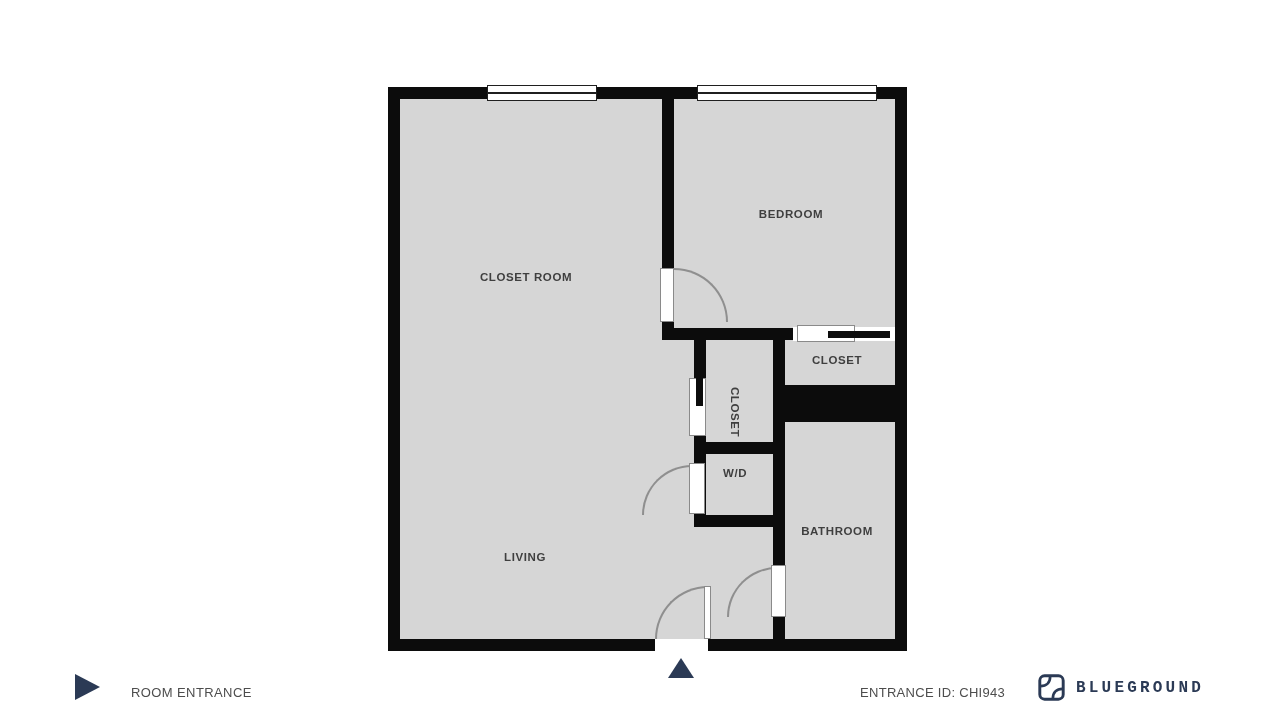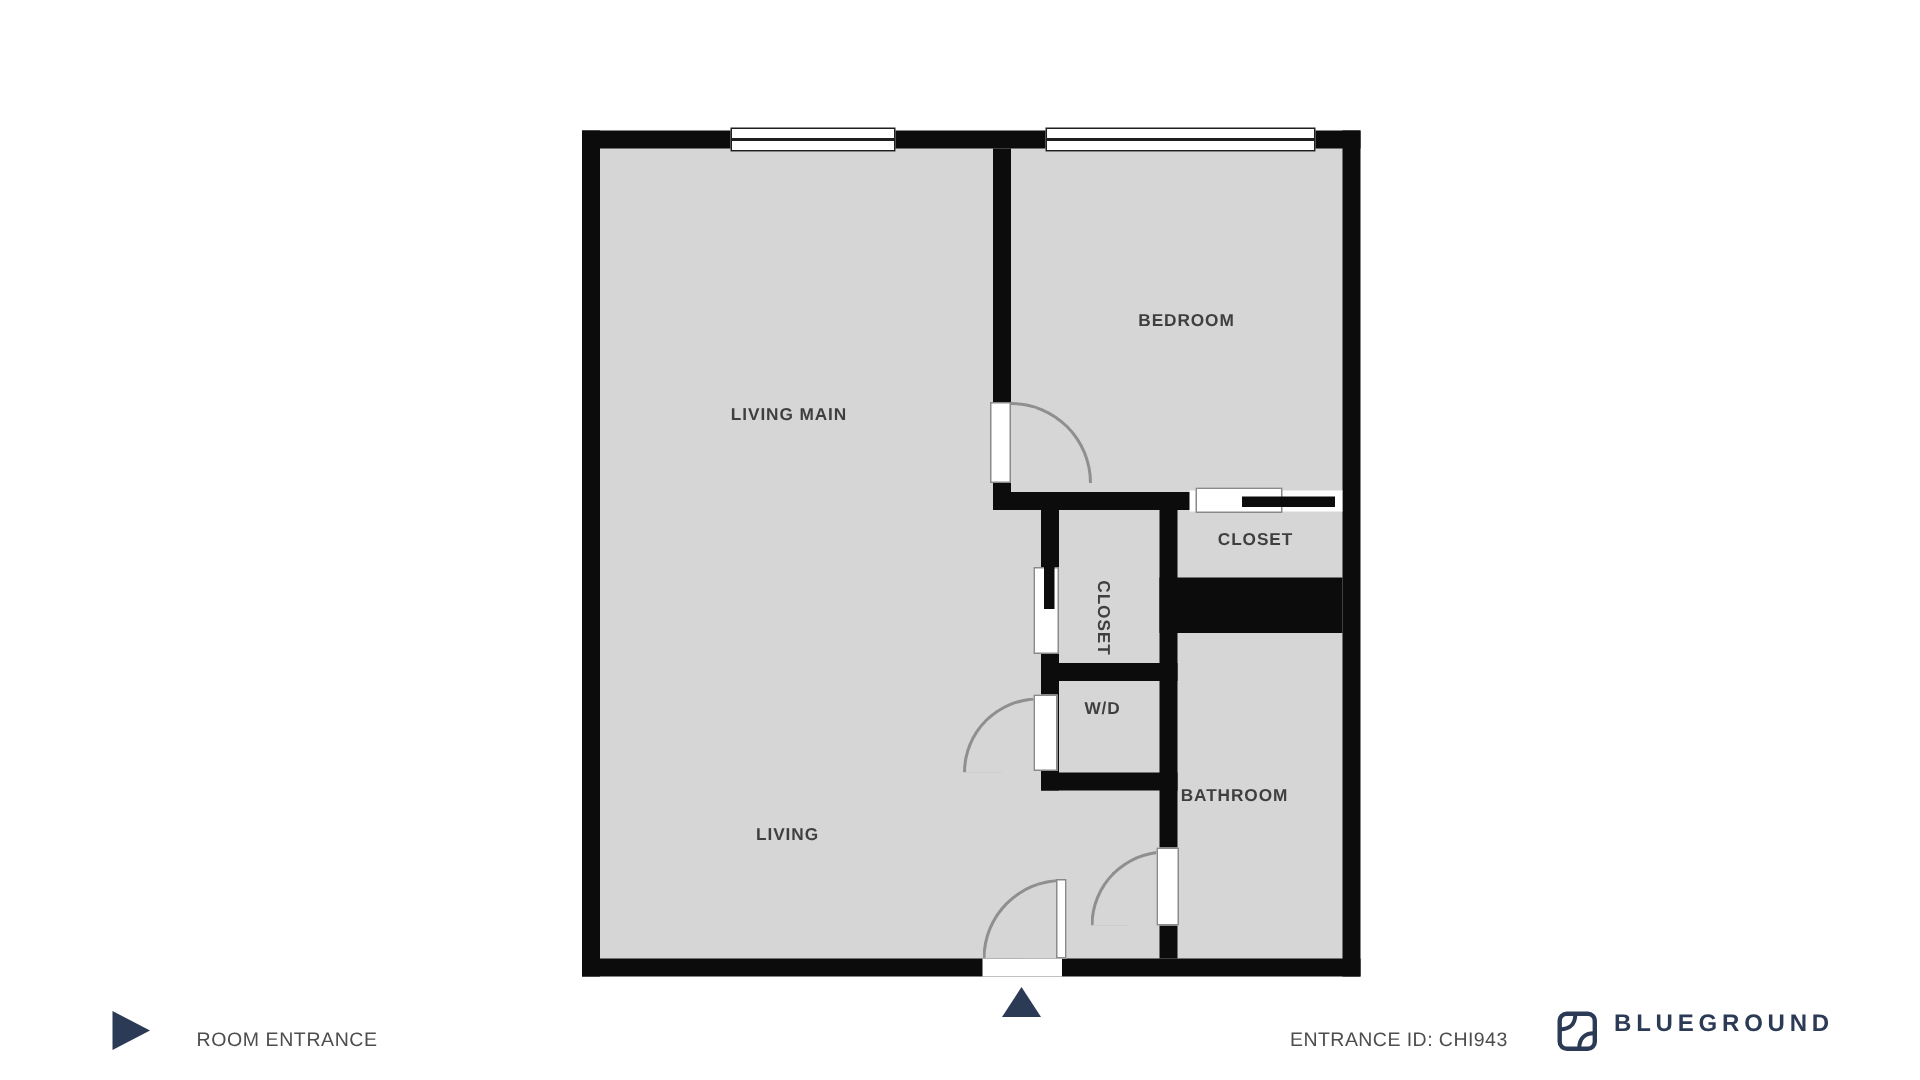--- a/index.html
+++ b/index.html
@@ -62,21 +62,21 @@
   }
   .entrance-label{
     position:absolute;left:131px;top:685px;
     font-size:13px;color:var(--footer-text);letter-spacing:.4px;
   }
   .property-id{
     position:absolute;left:860px;top:685px;
     font-size:13px;color:var(--footer-text);letter-spacing:.3px;
   }
   .brand{
-    position:absolute;left:1038px;top:674px;display:flex;align-items:flex-start;
+    position:absolute;left:1038px;top:674px;display:flex;align-items:center;font-family:Liberation Mono, monospace;
   }
   .brand svg{display:block;}
   .brand-name{
     margin-left:11px;font-size:16px;font-weight:bold;letter-spacing:3.2px;
     color:var(--navy);
   }
 </style>
 </head>
 <body>
 
@@ -119,27 +119,27 @@
 
   <div class="door-panel" style="left:301px;top:376px;width:16px;height:51px"></div>
   <div class="arc tl" style="left:254px;top:378px;width:50px;height:50px"></div>
 
   <div class="door-panel" style="left:383px;top:478px;width:15px;height:52px"></div>
   <div class="arc tl" style="left:339px;top:480px;width:50px;height:50px"></div>
 
   <div class="door-panel" style="left:316px;top:499px;width:7px;height:53px"></div>
   <div class="arc tl" style="left:267px;top:499px;width:53px;height:53px"></div>
 
-  <div class="room-label" style="left:138px;top:190px">LIVING MAIN</div>
+  <div class="room-label" style="left:138px;top:190px">CLOSET ROOM</div>
   <div class="room-label" style="left:137px;top:470px">LIVING</div>
   <div class="room-label" style="left:403px;top:127px">BEDROOM</div>
   <div class="room-label" style="left:449px;top:273px">CLOSET</div>
   <div class="room-label vertical" style="left:347px;top:325px">CLOSET</div>
   <div class="room-label" style="left:347px;top:386px">W/D</div>
-  <div class="room-label" style="left:435px;top:444px">BATHROOM</div>
+  <div class="room-label" style="left:449px;top:444px">BATHROOM</div>
 </div>
 
 <div class="tri-up"></div>
 
 <div class="tri-right"></div>
 <div class="entrance-label">ROOM ENTRANCE</div>
 <div class="property-id">ENTRANCE ID: CHI943</div>
 
 <div class="brand">
   <svg width="27" height="27" viewBox="0 0 24 24">

